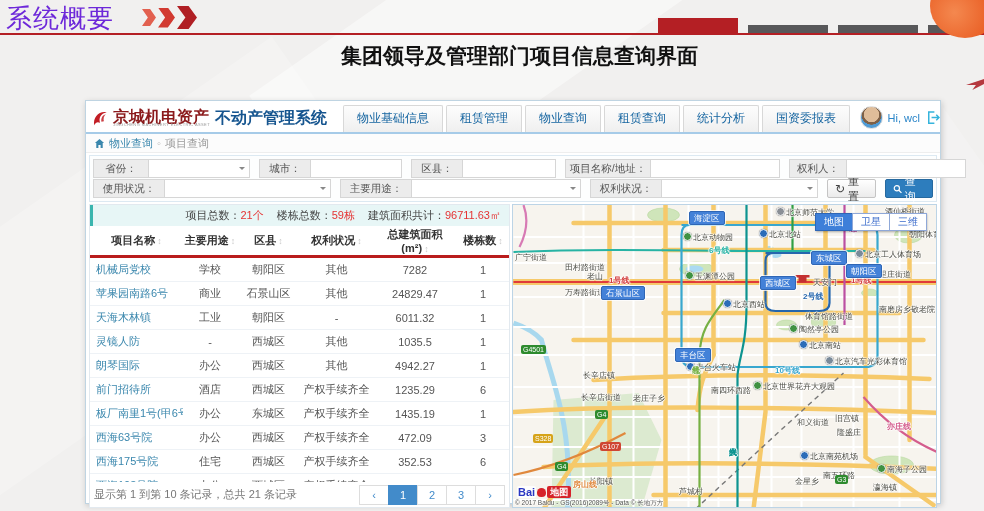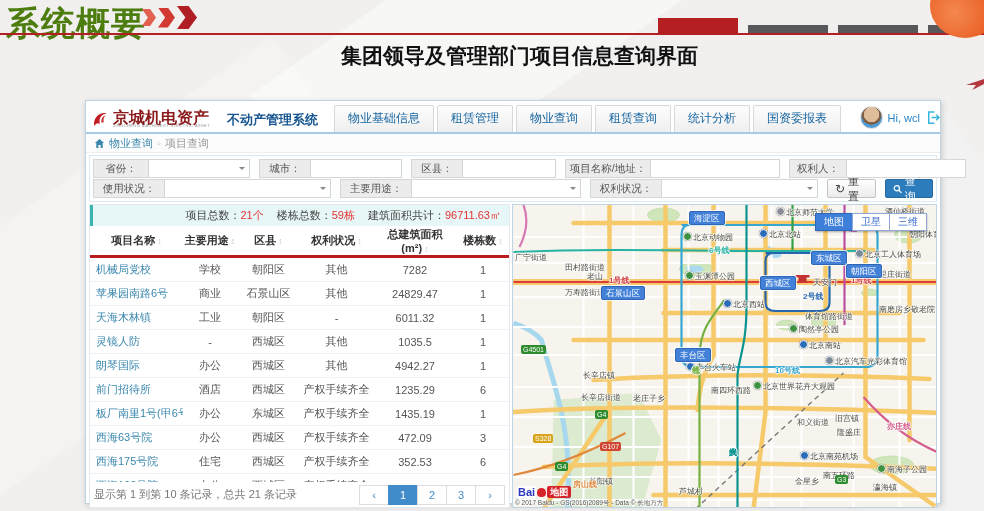--- a/index.html
+++ b/index.html
@@ -4,21 +4,21 @@
 <style>
   html,body{margin:0;padding:0;}
   body{font-family:"Liberation Sans","DejaVu Sans",sans-serif;}
   .slide{position:relative;width:984px;height:511px;background:#f1f0ef;overflow:hidden;}
   .bg-streak{position:absolute;background:rgba(255,255,255,.45);transform:rotate(-35deg);pointer-events:none;}
   .s1{width:420px;height:170px;left:260px;top:-40px;}
   .s2{width:500px;height:220px;left:-120px;top:160px;opacity:.5;}
   .s3{width:300px;height:400px;left:780px;top:150px;opacity:.4;}
 
   
-  .slide-title{position:absolute;left:6px;top:1px;font-size:34px;font-weight:700;color:#4d7c0f;letter-spacing:1px;}
+  .slide-title{position:absolute;left:6px;top:1px;font-size:26px;font-weight:400;color:#6d28d9;letter-spacing:1px;}
   .chevrons{position:absolute;left:142px;top:6px;display:flex;align-items:center;gap:2px;}
   .chevrons i{display:inline-block;clip-path:polygon(0% 0%,58% 0%,100% 50%,58% 100%,0% 100%,42% 50%);}
   .chevrons i:nth-child(1){width:14px;height:17px;background:#e2604f;}
   .chevrons i:nth-child(2){width:17px;height:20px;background:#d23a31;}
   .chevrons i:nth-child(3){width:20px;height:23px;background:#b01f24;}
   .red-line{position:absolute;left:0;top:33px;width:100%;height:2px;background:#b41f24;}
   .deco{position:absolute;}
   .deco.red{left:658px;top:18px;width:80px;height:15px;background:#b41f24;}
   .deco.g1{left:748px;top:25px;width:80px;height:8px;background:#58585a;}
   .deco.g2{left:838px;top:25px;width:80px;height:8px;background:#58585a;}
@@ -31,21 +31,21 @@
     clip-path:polygon(100% 0%,0% 55%,55% 55%,35% 100%,100% 45%);}
 
   
   .app{position:absolute;left:85px;top:100px;width:856px;height:404px;background:#fff;
     border:1px solid #bfd4e2;box-shadow:1px 2px 6px rgba(0,0,0,.18);box-sizing:border-box;font-size:11px;}
   .navbar{height:31px;display:flex;align-items:flex-end;border-bottom:2px solid #a6cbe8;background:#fff;}
   .logo{display:flex;align-items:center;padding:2px 4px 3px 5px;}
   .logo-mark{width:19px;height:19px;margin-right:3px;}
   .logo-cn{display:block;font-weight:bold;font-size:16px;color:#8b1a1c;line-height:11px;}
   .logo-en{display:block;font-size:4px;color:#999;letter-spacing:.4px;line-height:5px;}
-  .logo-sys{font-size:13px;font-weight:bold;color:#16558f;margin-left:17px;}
+  .logo-sys{font-size:16px;font-weight:bold;color:#16558f;margin-left:5px;}
   .tabs{display:flex;align-items:flex-end;gap:3px;margin-left:12px;}
   .tab{padding:4px 13px 5px;font-size:12px;color:#1464a0;background:linear-gradient(#fdfdfd,#efefef);
     border:1px solid #d8d8d8;border-bottom:none;border-radius:2px 2px 0 0;cursor:pointer;white-space:nowrap;}
   .user{margin-left:auto;display:flex;align-items:center;gap:5px;padding:0 0 3px 0;}
   .avatar{width:21px;height:21px;border-radius:50%;border:1px solid #ddd;
     background:radial-gradient(circle at 50% 36%,#dfbd9a 0 44%,#7d6047 46% 58%,#4f9bd5 60%);}
   .greet{color:#2a85c8;font-size:11px;}
   .crumbs{height:16px;display:flex;align-items:center;gap:4px;padding:1px 8px;background:#fcfcfc;
     border-bottom:1px solid #eee;font-size:11px;}
   .crumb-root{color:#3a87ad;}

